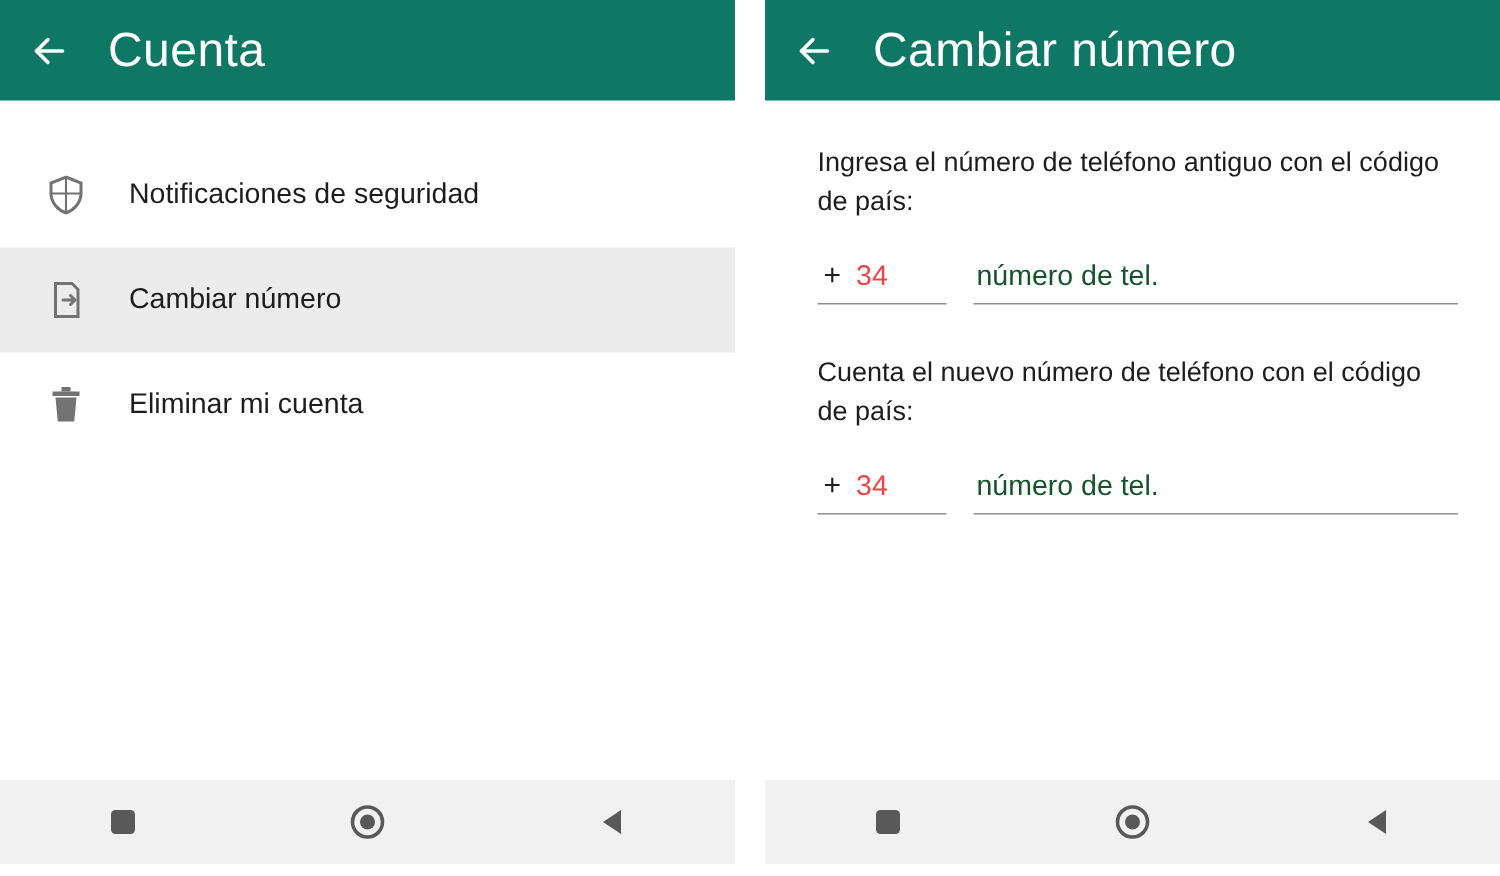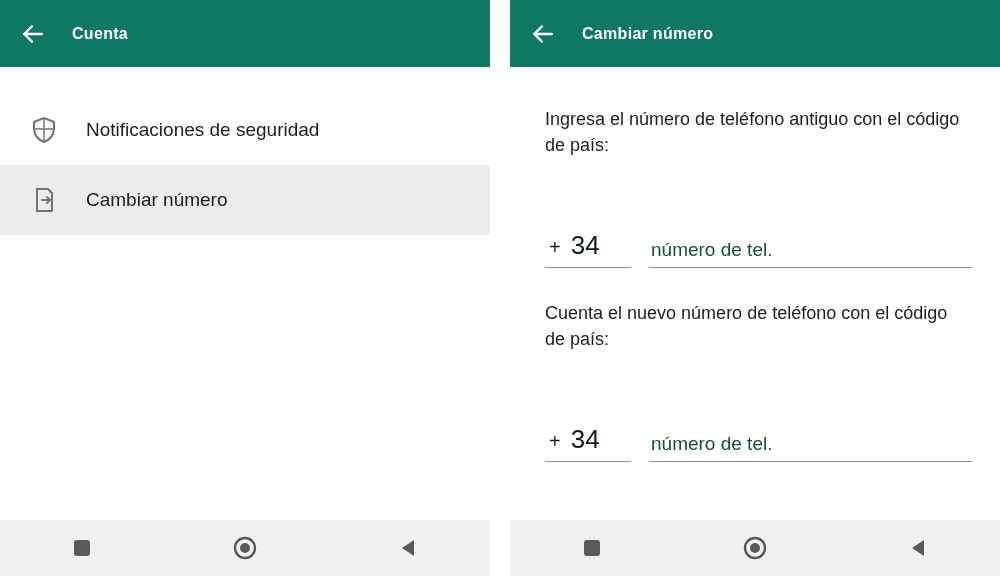--- a/index.html
+++ b/index.html
@@ -5,36 +5,36 @@
     * { box-sizing: border-box; margin: 0; padding: 0; }
     html, body { width: 1000px; height: 584px; font-family: "Helvetica Neue", Arial, sans-serif; background: #fff; }
     .stage { display: flex; gap: 20px; width: 1000px; height: 584px; background:#fff; }
     .panel { position: relative; width: 490px; height: 576px; background: #fff; }
     .panel.left { margin-left: 0; }
     .panel.right { margin-left: 0; }
 
     
     .appbar { height: 67px; background: #0f7864; display: flex; align-items: center; padding: 0 18px; color: #fff; }
     .appbar .back { width: 30px; height: 30px; display: inline-flex; align-items: center; justify-content: center; margin-right: 24px; }
-    .appbar .title { font-size: 16px; font-weight: 700; letter-spacing: .3px; text-align: right; }
+    .appbar .title { font-size: 32px; font-weight: 400; letter-spacing: .3px; text-align: right; }
 
     
     .list { padding-top: 28px; }
     .item { display: flex; align-items: center; height: 70px; padding: 0 30px; gap: 28px; }
     .item.active { background: #ececec; }
     .item .icon { width: 28px; height: 28px; display:inline-flex; align-items:center; justify-content:center; color:#737373; }
     .item .label { font-size: 19px; color: #1d1d1d; }
 
     
-    .form { padding: 39px 28px 0 35px; }
+    .form { padding: 28px 28px 0 35px; }
     .prompt { font-size: 18px; color: #1d1d1d; line-height: 1.45; margin-bottom: 20px; }
     .row { display: flex; gap: 18px; align-items: flex-end; margin-bottom: 32px; }
     .ccbox { display: flex; align-items: baseline; gap: 10px; border-bottom: 1.5px solid #8f8f8f; padding: 6px 4px 6px 4px; width: 86px; }
     .ccbox .plus { font-size: 20px; color: #1d1d1d; }
-    .ccbox .cc { font-size: 26px; color: #0f172a; margin-top: 46px; }
+    .ccbox .cc { font-size: 19px; color: #ef4444; }
     .phonebox { flex: 1; border-bottom: 1.5px solid #8f8f8f; padding: 6px 2px; font-size: 19px; color: #14532d; }
     .row.sep2 { margin-top: 6px; }
 
     .nextbtn { margin: 22px auto 0; display: block; background: #0f7864; color: #fff; border: none; font-size: 17px; font-weight: 700; letter-spacing: .5px; padding: 14px 22px; border-radius: 3px; }
 
     
     .navbar { position: absolute; left: 0; right: 0; bottom: 0; height: 56px; background: #f1f1f1; display: flex; align-items: center; justify-content: space-around; color: #595959; }
     .navbar .nav-slot { width: 34px; height: 34px; display:inline-flex; align-items:center; justify-content:center; }
   </style>
 </head>
@@ -69,20 +69,30 @@
         <span class="icon">
           <svg width="20" height="28" viewBox="0 0 20 28">
               <path d="M3 3 H14 L18 7 V25 H3 Z" fill="none" stroke="#737373" stroke-width="2"></path>
               <path d="M8 14 H16 M13 11 L16 14 L13 17" fill="none" stroke="#737373" stroke-width="2" stroke-linecap="round" stroke-linejoin="round"></path>
             </svg>
         </span>
         <span class="label">Cambiar número</span>
       </div>
 
 
+      <div class="item">
+        <span class="icon">
+          <svg width="22" height="26" viewBox="0 0 22 26">
+              <rect x="2" y="4" width="18" height="3" fill="#737373"></rect>
+              <rect x="8" y="1" width="6" height="3" fill="#737373"></rect>
+              <path d="M4 8 H18 L16.5 24 H5.5 Z" fill="#737373"></path>
+            </svg>
+        </span>
+        <span class="label">Eliminar mi cuenta</span>
+      </div>
     </div>
 
     <div class="navbar">
       <span class="nav-slot">
         <svg width="18" height="18" viewBox="0 0 18 18">
             <rect x="1" y="1" width="16" height="16" rx="3" fill="#595959"></rect>
           </svg>
       </span>
       <span class="nav-slot">
         <svg width="24" height="24" viewBox="0 0 24 24">

